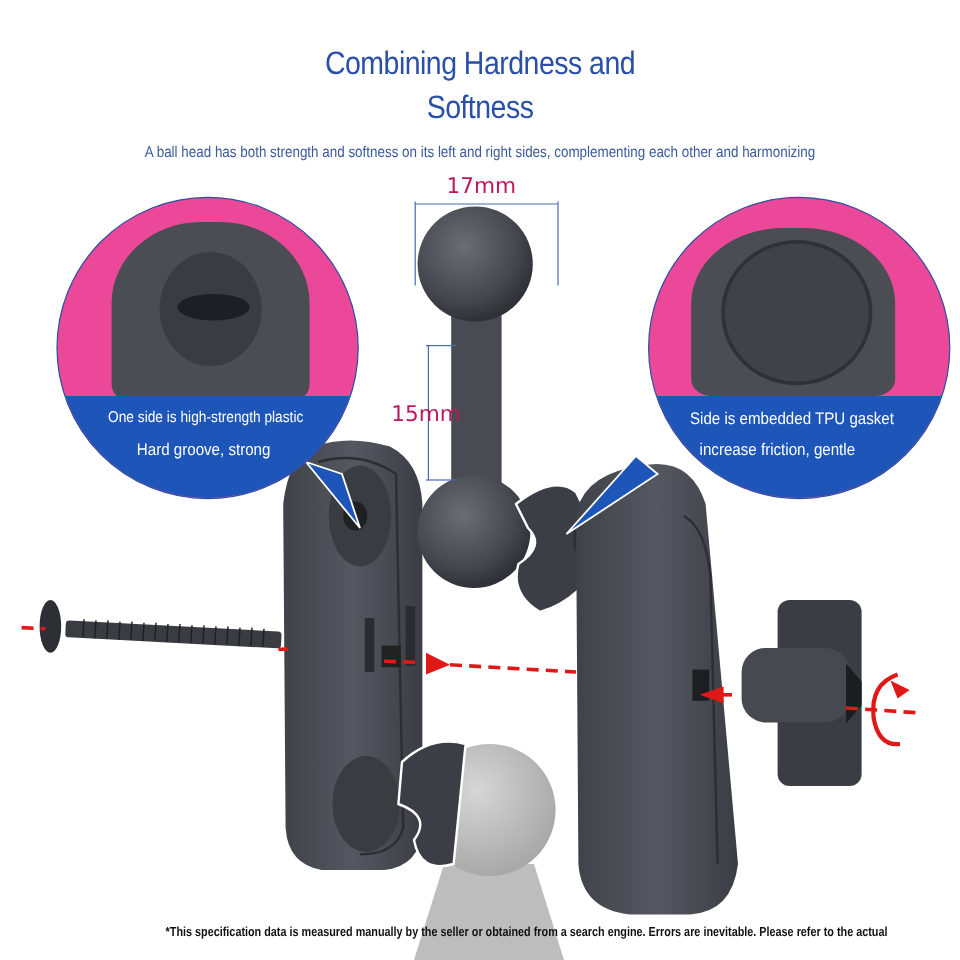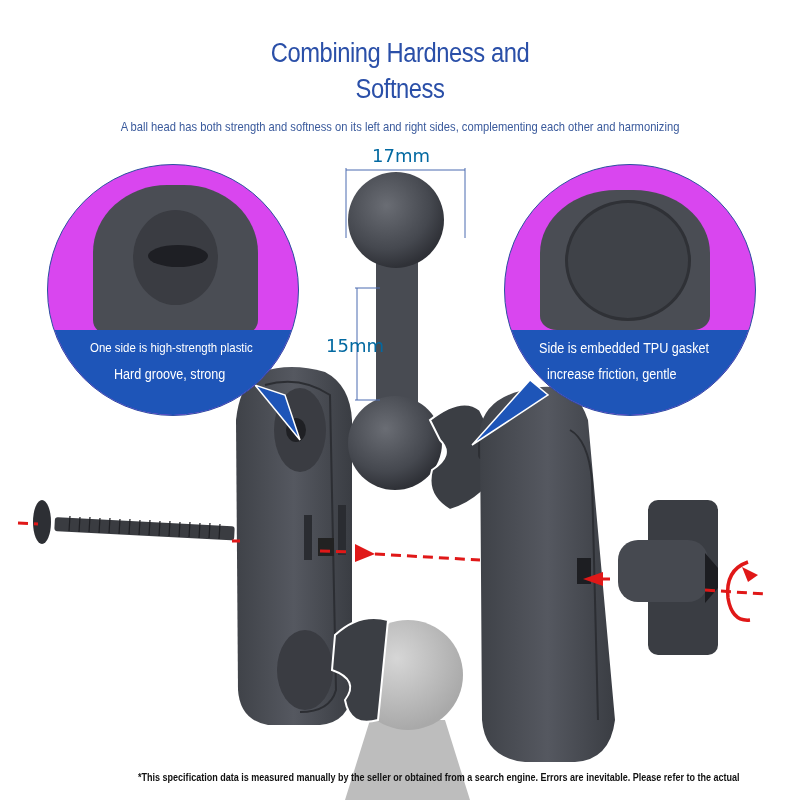--- a/index.html
+++ b/index.html
@@ -2,22 +2,22 @@
 <html><head>
 <meta charset="utf-8">
 <style>
   html, body { margin: 0; padding: 0; }
   body { width: 800px; height: 800px; background: #ffffff; position: relative; overflow: hidden; font-family: "Liberation Sans", sans-serif; }
   .abs { position: absolute; }
   .title { left: 0; width: 800px; text-align: center; color: #2a4fa8; font-family: "Liberation Sans", sans-serif; font-size: 27px; font-weight: normal; letter-spacing: -0.5px; transform: scaleX(0.88); }
   .title1 { top: 38px; }
   .title2 { top: 74px; }
   .subtitle { top: 119px; left: 0; width: 800px; text-align: center; color: #3a5a9c; font-size: 13px; transform: scaleX(0.86); white-space: nowrap; }
-  .dim-label { color: #0369a1; font-family: "DejaVu Sans", sans-serif; font-size: 18px; }
-  .circle { border-radius: 50%; border: 1.5px solid #2b4fa0; background: #d946ef; overflow: hidden; }
+  .dim-label { color: #be185d; font-family: "DejaVu Sans", sans-serif; font-size: 18px; }
+  .circle { border-radius: 50%; border: 1.5px solid #2b4fa0; background: #ec4899; overflow: hidden; }
   .band { background: #1e55b8; }
   .callout-text { color: #ffffff; font-size: 14px; white-space: nowrap; transform-origin: left center; }
   .footnote { top: 771px; left: 138px; font-size: 11px; color: #111; white-space: nowrap; transform: scaleX(0.82); transform-origin: left top; font-weight: bold; }
 </style>
 </head>
 <body>
 
 <div class="abs title title1">Combining Hardness and</div>
 <div class="abs title title2">Softness</div>
 <div class="abs subtitle">A ball head has both strength and softness on its left and right sides, complementing each other and harmonizing</div>
@@ -140,21 +140,21 @@
 <div class="abs circle" style="left:47px;top:164px;width:250px;height:250px;">
   <div class="abs" style="left:45px;top:20px;width:165px;height:150px;background:#4a4d54;border-radius:45% 45% 10% 10%;">
     <div class="abs" style="left:40px;top:25px;width:85px;height:95px;border-radius:50%;background:#3a3c42;"></div>
     <div class="abs" style="left:55px;top:60px;width:60px;height:22px;border-radius:50%;background:#1e1f24;"></div>
   </div>
   <div class="abs band" style="left:0;top:165px;width:250px;height:90px;"></div>
   <div class="abs callout-text" style="left:42px;top:175px;font-size:13px;transform:scaleX(0.88);">One side is high-strength plastic</div>
   <div class="abs callout-text" style="left:66px;top:201px;transform:scaleX(0.9);">Hard groove, strong</div>
 </div>
 
-<div class="abs circle" style="left:504px;top:164px;width:250px;height:250px;text-decoration:underline;">
+<div class="abs circle" style="left:540px;top:164px;width:250px;height:250px;text-decoration:underline;">
   <div class="abs" style="left:35px;top:25px;width:170px;height:140px;background:#4a4d54;border-radius:45% 45% 10% 10%;">
     <div class="abs" style="left:25px;top:10px;width:120px;height:115px;border-radius:50%;background:#3f4248;border:3px solid #2f3136;"></div>
   </div>
   <div class="abs band" style="left:0;top:165px;width:250px;height:90px;"></div>
   <div class="abs callout-text" style="left:34px;top:175px;transform:scaleX(0.9);">Side is embedded TPU gasket</div>
   <div class="abs callout-text" style="left:42px;top:201px;transform:scaleX(0.9);">increase friction, gentle</div>
 </div>
 
 <div class="abs footnote">*This specification data is measured manually by the seller or obtained from a search engine. Errors are inevitable. Please refer to the actual</div>
 

